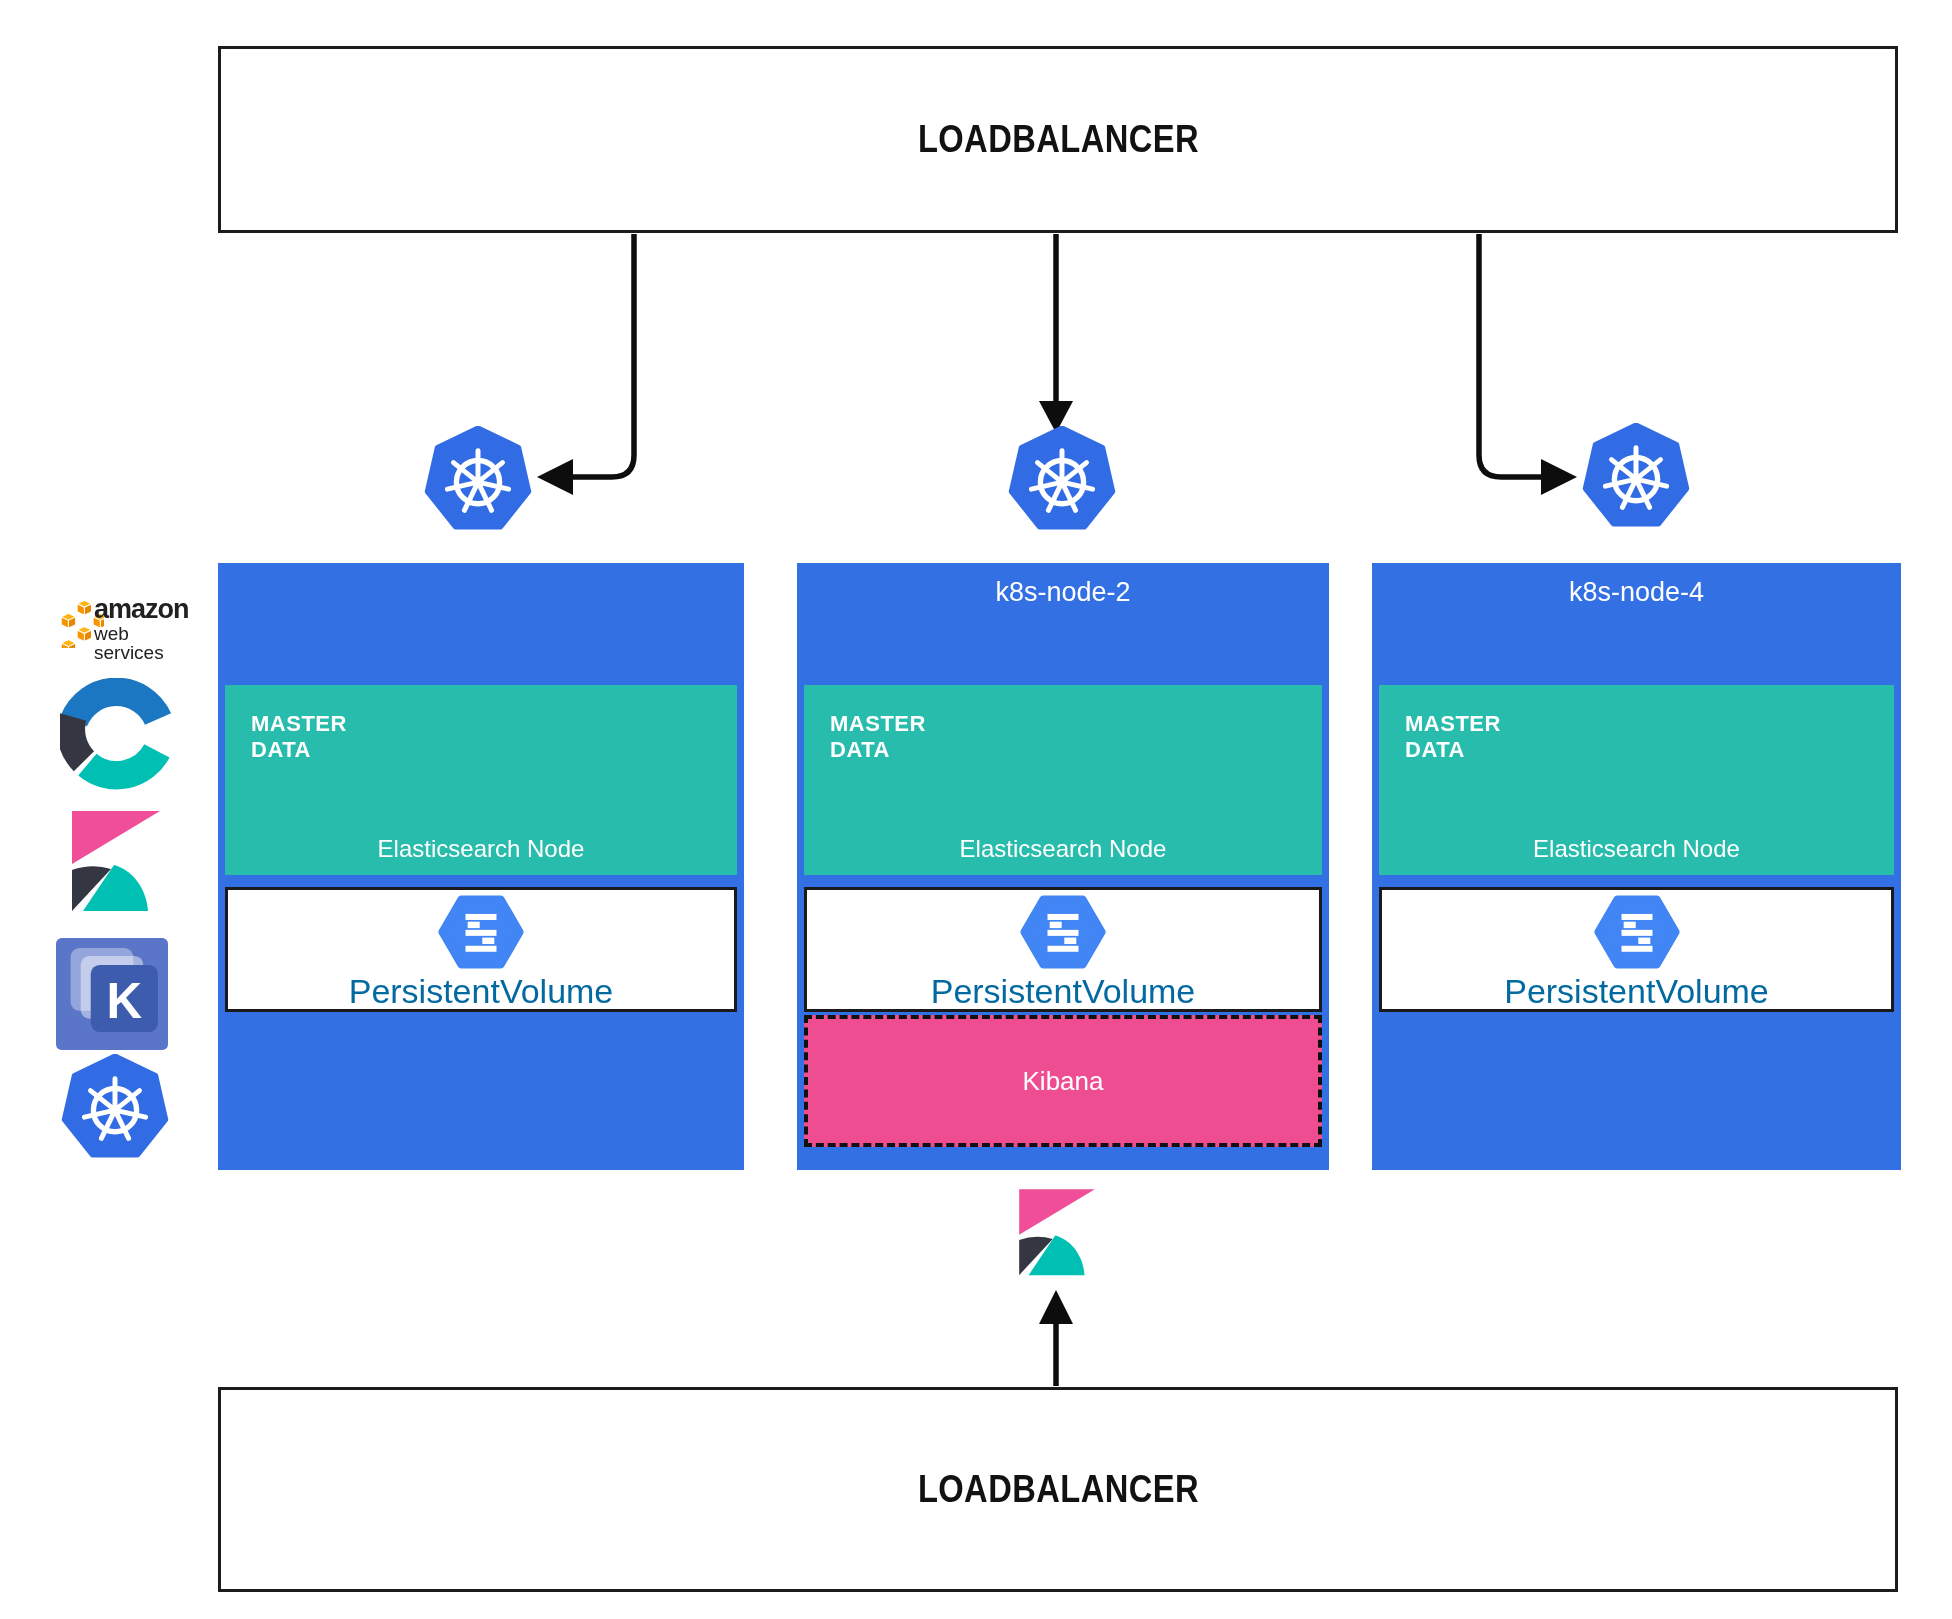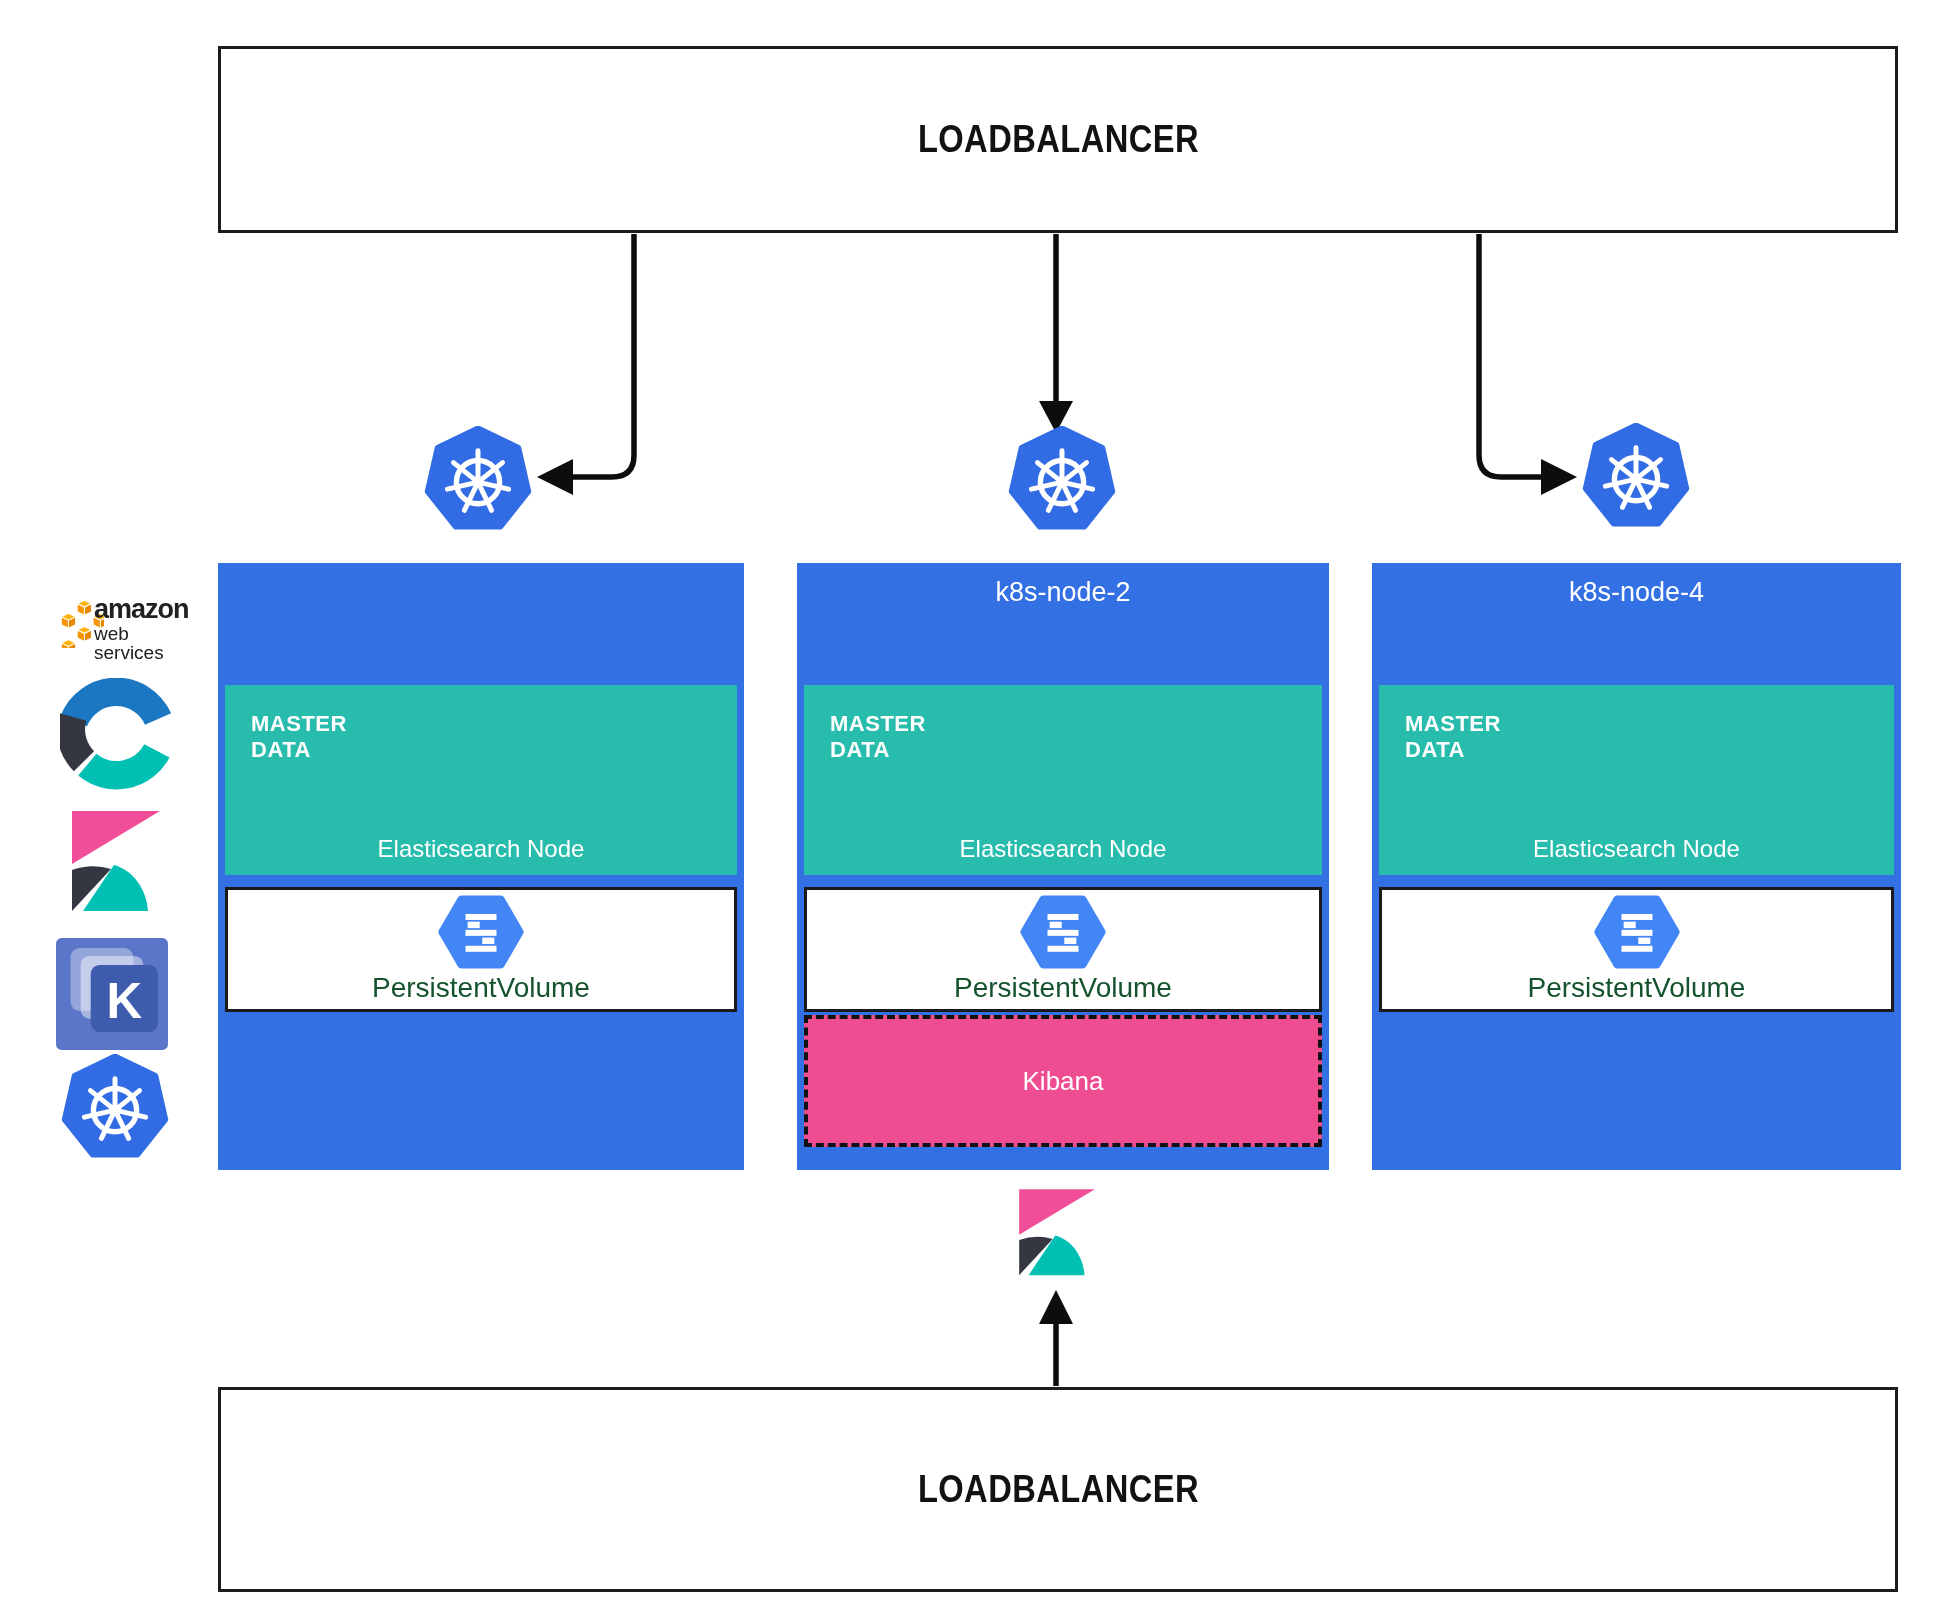--- a/index.html
+++ b/index.html
@@ -48,21 +48,21 @@
     position:absolute; bottom:12px; left:0; width:100%;
     text-align:center; font-size:24px;
   }
 
   .pv-box {
     position:absolute; left:7px; right:7px; top:324px; height:125px;
     background:#ffffff; border:3px solid #1a1a1a; box-sizing:border-box;
     text-align:center;
   }
   .pv-box .pv-icon { width:86px; height:78px; margin-top:3px; }
-  .pv-label { font-size:28px; color:#14532d; margin-top:-3px; }
+  .pv-label { font-size:34px; color:#0369a1; margin-top:-3px; }
 
   .extra-box {
     position:absolute; left:7px; right:7px; top:452px; height:132px;
     border:4px dashed #111111; box-sizing:border-box;
     display:flex; align-items:center; justify-content:center;
     color:#ffffff; font-size:26px;
   }
   .extra-dark { background:var(--dark); }
   .extra-pink { background:var(--pink); }
 

